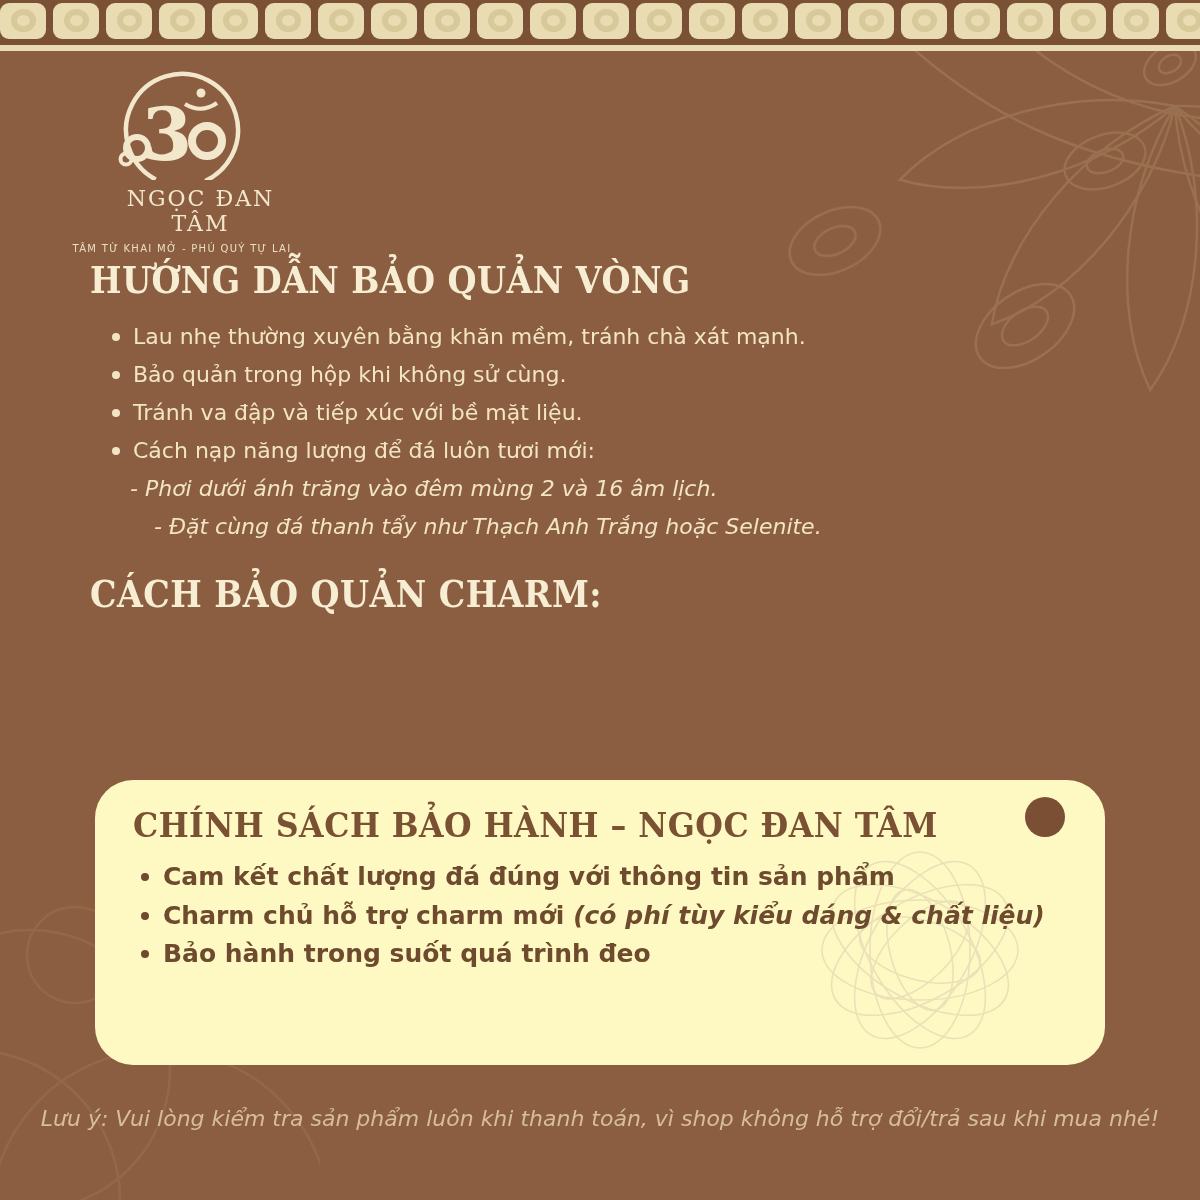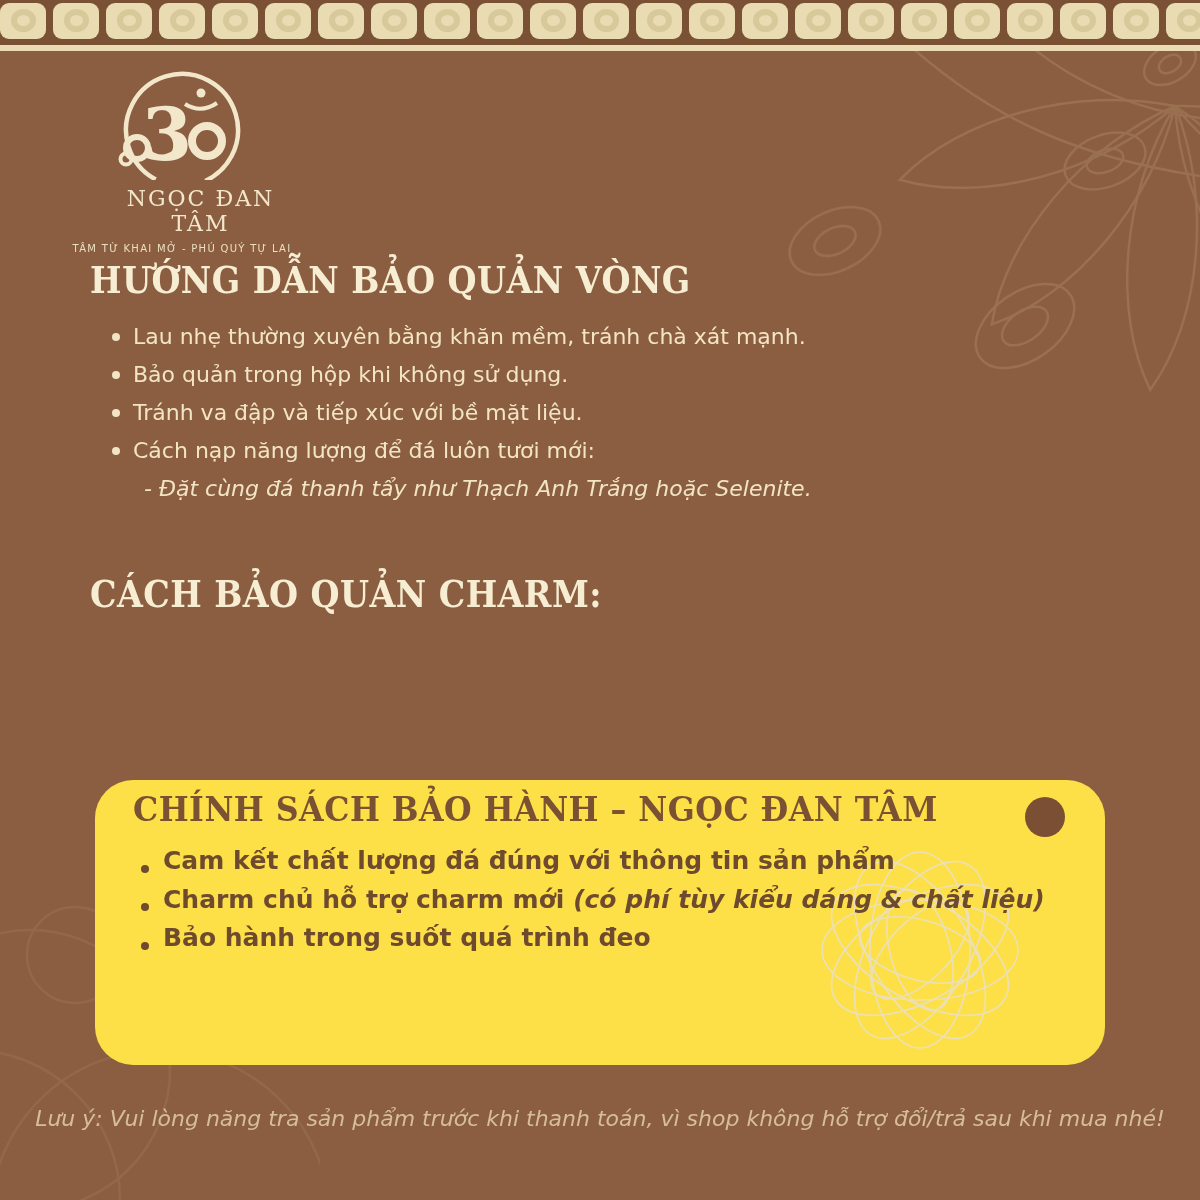--- a/index.html
+++ b/index.html
@@ -35,28 +35,28 @@
   .blist li{line-height:38px;display:flex;align-items:flex-start;}
   .dot{width:8px;height:8px;border-radius:50%;background:#F2E5C4;flex:0 0 8px;margin:15px 13px 0 0;}
   .list-care{left:112px;top:318px;max-width:980px;}
   .list-sub{left:130px;top:470px;font-style:italic;}
   .list-sub li{line-height:38px;}
   .list-charm{left:112px;top:632px;max-width:930px;}
   .wrap-text{max-width:880px;}
   
   .panel{
     position:absolute;left:95px;top:780px;width:1010px;height:285px;z-index:3;
-    background:#fde047;border-radius:38px;box-sizing:border-box;padding:10px 40px 0 38px;
+    background:#fef9c3;border-radius:38px;box-sizing:border-box;padding:26px 40px 0 38px;
   }
   .panel-title{
     font-family:"DejaVu Serif",serif;font-weight:700;color:#7A5233;
     font-size:33px;letter-spacing:.5px;margin:0;white-space:nowrap;transform:scaleX(.96);transform-origin:left center;
   }
   .plist{list-style:none;margin:13px 0 0 0;padding:0;color:#6E4A2E;font-size:25px;font-weight:bold;position:relative;z-index:2;}
-  .plist li{line-height:38.5px;display:flex;align-items:center;}
+  .plist li{line-height:38.5px;display:flex;align-items:flex-start;}
   .pdot{width:8px;height:8px;border-radius:50%;background:#6E4A2E;flex:0 0 8px;margin:15px 14px 0 8px;}
   .pnote{font-style:italic;}
   .panel-dot{position:absolute;right:40px;top:17px;width:40px;height:40px;border-radius:50%;background:#7A4F33;}
   .spiro{position:absolute;right:55px;top:45px;z-index:1;}
   
   .footer-note{
     position:absolute;left:0;top:1106px;width:1200px;text-align:center;z-index:4;
     font-style:italic;font-size:22px;color:#D6BD9C;
   }
 </style>
@@ -198,33 +198,36 @@
 
   <h1 class="h-serif sec-title1">HƯỚNG DẪN BẢO QUẢN VÒNG</h1>
 
   <ul class="blist list-care">
     <li>
         <span class="dot"></span>
         <span>Lau nhẹ thường xuyên bằng khăn mềm, tránh chà xát mạnh.</span>
       </li>
     <li>
         <span class="dot"></span>
-        <span>Bảo quản trong hộp khi không sử dụng.</span>
+        <span>Bảo quản trong hộp khi không sử cùng.</span>
       </li>
     <li>
         <span class="dot"></span>
         <span>Tránh va đập và tiếp xúc với bề mặt liệu.</span>
       </li>
     <li>
         <span class="dot"></span>
         <span>Cách nạp năng lượng để đá luôn tươi mới:</span>
       </li>
   </ul>
   <ul class="blist list-sub">
-    <li style="margin-left:14px">
+    <li>
+        <span>- Phơi dưới ánh trăng vào đêm mùng 2 và 16 âm lịch.</span>
+      </li>
+    <li style="margin-left:24px">
         <span>- Đặt cùng đá thanh tẩy như Thạch Anh Trắng hoặc Selenite.</span>
       </li>
   </ul>
 
   <h2 class="h-serif sec-title2">CÁCH BẢO QUẢN CHARM:</h2>
 
   <div class="panel">
     <div class="panel-dot"></div>
     <svg class="spiro" width="260" height="250" viewBox="0 0 260 250">
       <g fill="none" stroke="#EBE0B8" stroke-width="1.6" transform="translate(130,125)">
@@ -249,15 +252,15 @@
           <span class="pdot"></span>
           <span><span>Charm chủ hỗ trợ charm mới </span><span class="pnote">(có phí tùy kiểu dáng &amp; chất liệu)</span></span>
         </li>
       <li>
           <span class="pdot"></span>
           <span>Bảo hành trong suốt quá trình đeo</span>
         </li>
     </ul>
   </div>
 
-  <div class="footer-note">Lưu ý: Vui lòng năng tra sản phẩm trước khi thanh toán, vì shop không hỗ trợ đổi/trả sau khi mua nhé!</div>
+  <div class="footer-note">Lưu ý: Vui lòng kiểm tra sản phẩm luôn khi thanh toán, vì shop không hỗ trợ đổi/trả sau khi mua nhé!</div>
 
 </div>
 
 </body></html>

